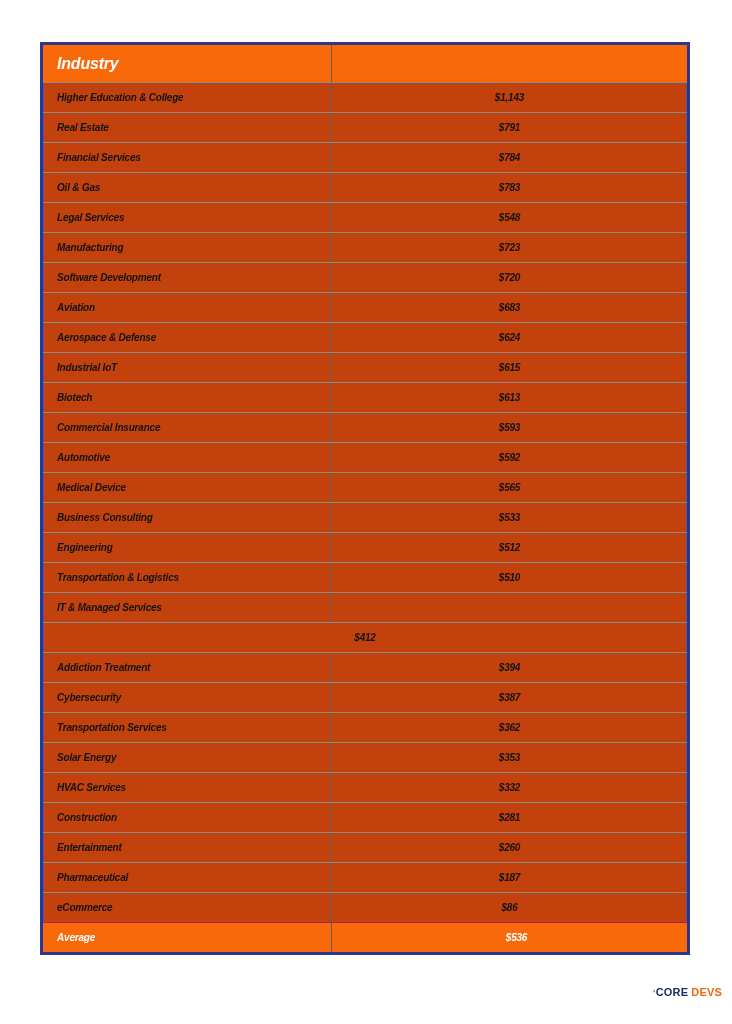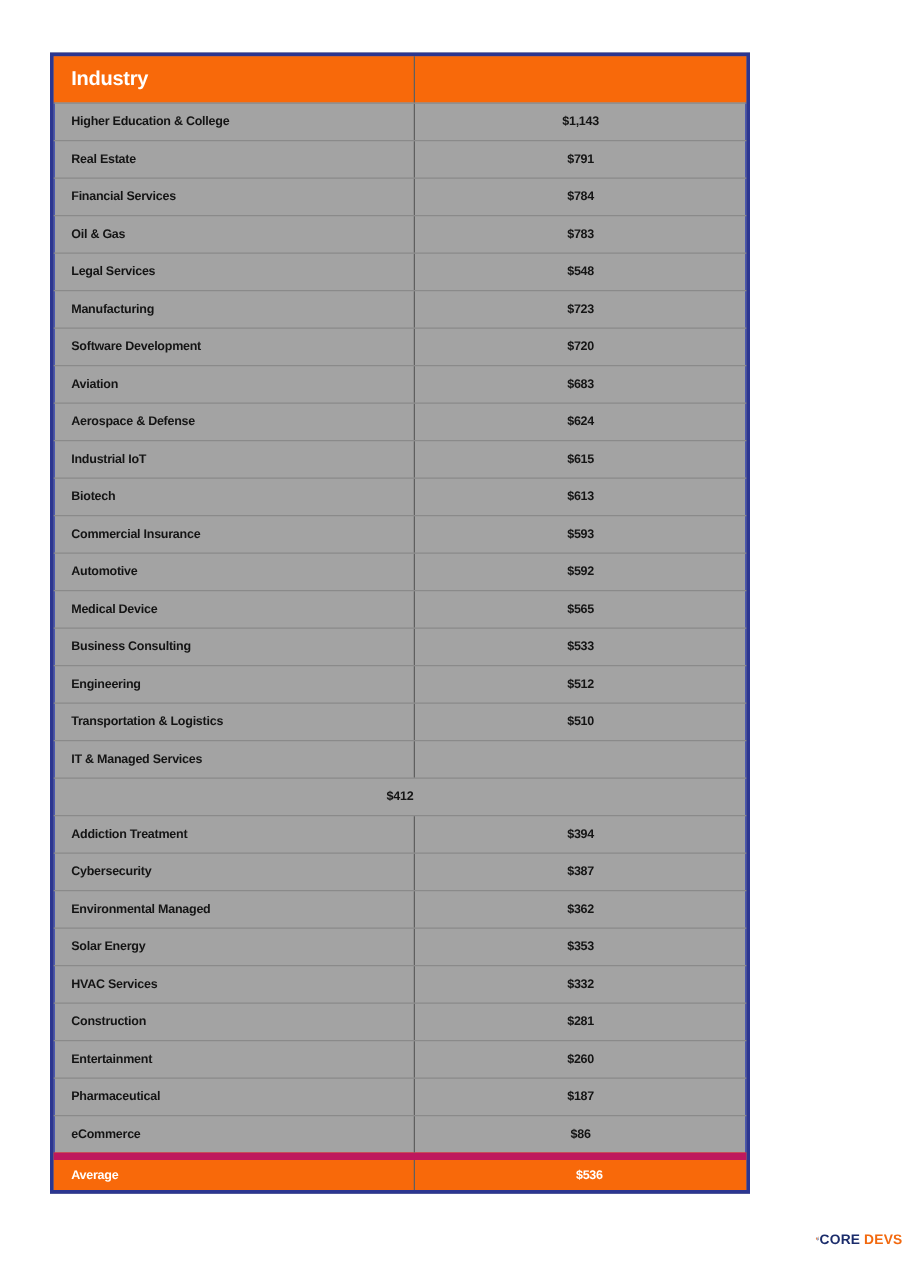--- a/index.html
+++ b/index.html
@@ -7,32 +7,33 @@
     width: 732px; height: 1024px;
     background: #ffffff;
     font-family: "Liberation Sans", sans-serif;
     overflow: hidden;
   }
   .page { position: relative; width: 732px; height: 1024px; background: #ffffff; }
 
   .cac-table {
     position: absolute;
     left: 40px; top: 42px;
-    width: 560px;
-    background: #a3a3a3;
+    width: 650px;
+    background: #c2410c;
     border: 3px solid #2C3690;
     box-shadow: 0 0 0 1px #4a57b0 inset;
+    font-style: italic;
   }
   .row { display: flex; height: 30px; border-top: 1px solid #8a8a8a; }
   .header-row {
     height: 37px;
     background: #F8690A;
     border-top: none;
   }
-  .footer-row { background: #F8690A; border-top: 6px solid #be185d; gap: 14px; }
+  .footer-row { background: #F8690A; border-top: 1px solid #be185d; gap: 14px; }
 
   .cell {
     display: flex; align-items: center;
     font-weight: bold;
     font-size: 10px;
     color: #141414;
     letter-spacing: -0.2px;
   }
   .industry-cell {
     width: 289px;
@@ -169,21 +170,21 @@
     <div class="cell industry-cell">Addiction Treatment</div>
     <div class="cell cost-cell">$394</div>
   </div>
 
   <div class="row data-row">
     <div class="cell industry-cell">Cybersecurity</div>
     <div class="cell cost-cell">$387</div>
   </div>
 
   <div class="row data-row">
-    <div class="cell industry-cell">Environmental Managed</div>
+    <div class="cell industry-cell">Transportation Services</div>
     <div class="cell cost-cell">$362</div>
   </div>
 
   <div class="row data-row">
     <div class="cell industry-cell">Solar Energy</div>
     <div class="cell cost-cell">$353</div>
   </div>
 
   <div class="row data-row">
     <div class="cell industry-cell">HVAC Services</div>

